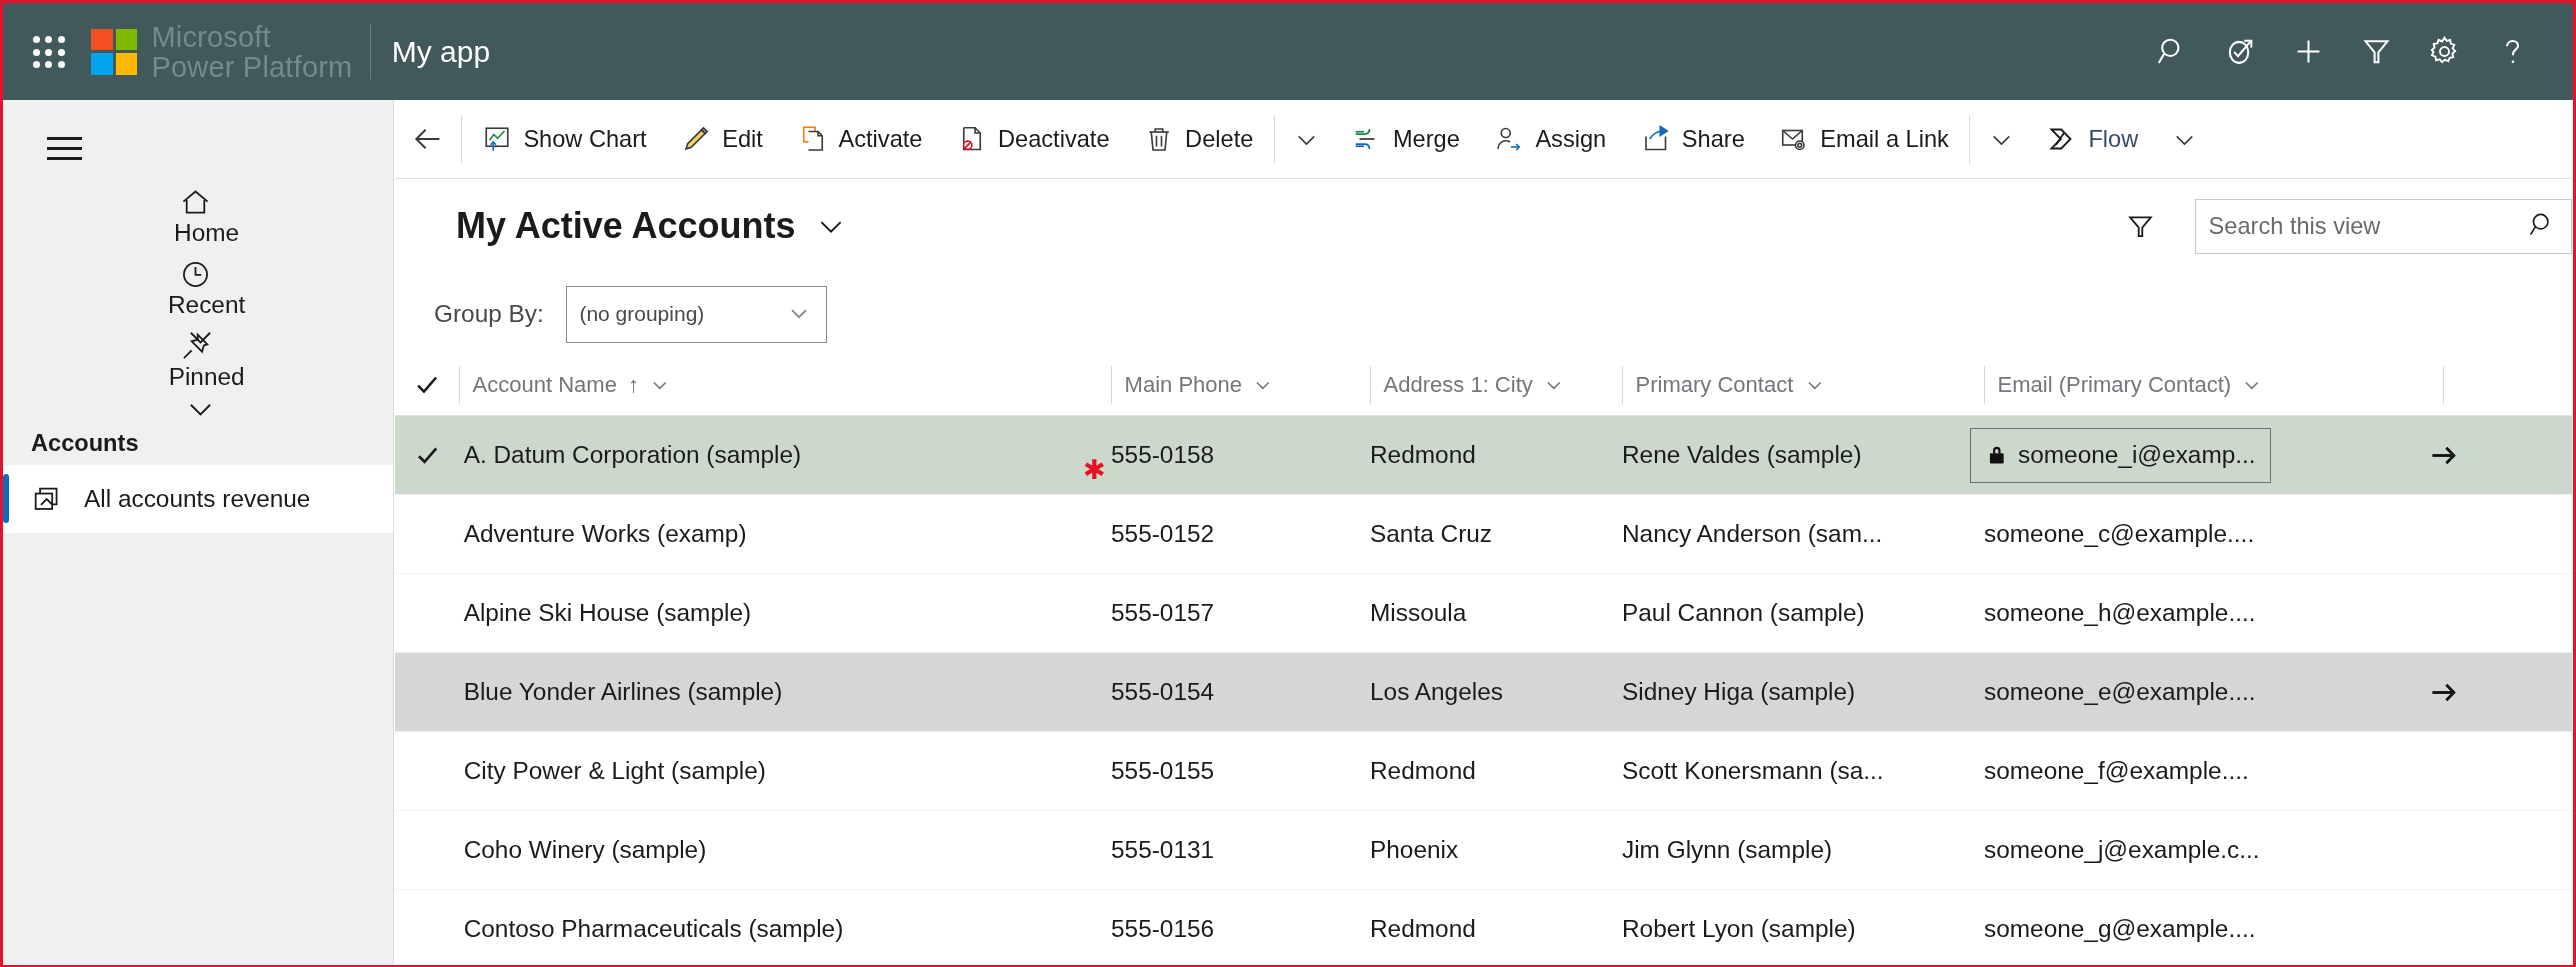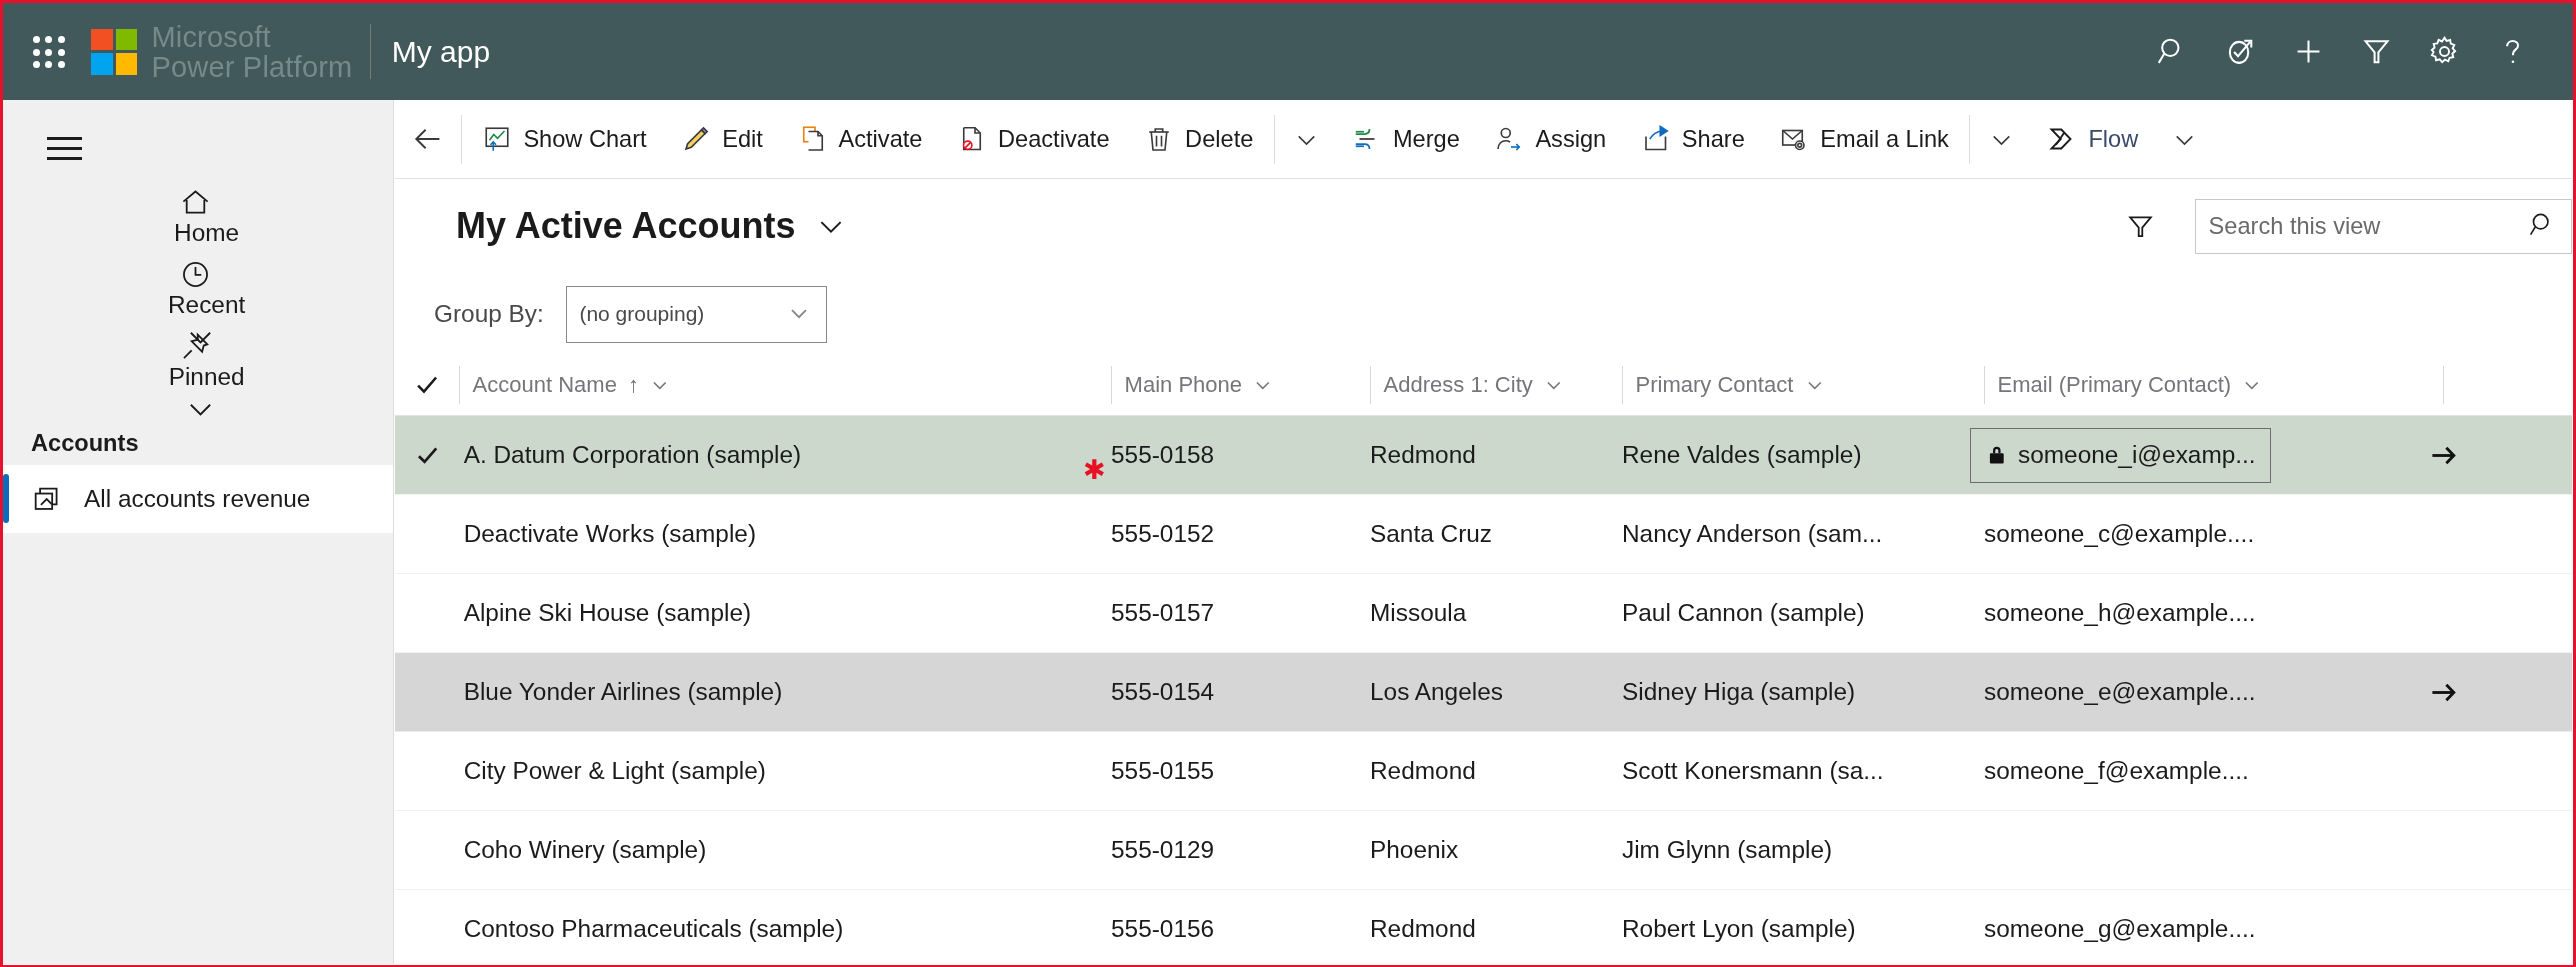--- a/index.html
+++ b/index.html
@@ -621,21 +621,21 @@
                 <svg width="31" height="31" viewBox="0 0 24 24" fill="none" stroke="#111" stroke-width="2.2">
                   <line x1="3.4" y1="12" x2="20" y2="12"></line>
                   <polyline points="14.2,6 20,12 14.2,18"></polyline>
                 </svg>
               </span>
             </div>
           </div>
           <div class="grid-row">
             <div class="cell col-check"></div>
             <div class="cell col-name">
-              <span>Deactivate Works (sample)</span>
+              <span>Adventure Works (examp)</span>
             </div>
             <div class="cell col-phone">
               <span>555-0152</span>
             </div>
             <div class="cell col-city">
               <span>Santa Cruz</span>
             </div>
             <div class="cell col-contact">
               <span>Nancy Anderson (sam...</span>
             </div>
@@ -707,27 +707,30 @@
               <span>someone_f@example....</span>
             </div>
             <div class="cell col-arrow"></div>
           </div>
           <div class="grid-row">
             <div class="cell col-check"></div>
             <div class="cell col-name">
               <span>Coho Winery (sample)</span>
             </div>
             <div class="cell col-phone">
-              <span>555-0129</span>
+              <span>555-0131</span>
             </div>
             <div class="cell col-city">
               <span>Phoenix</span>
             </div>
             <div class="cell col-contact">
               <span>Jim Glynn (sample)</span>
+            </div>
+            <div class="cell col-email">
+              <span>someone_j@example.c...</span>
             </div>
             <div class="cell col-arrow"></div>
           </div>
           <div class="grid-row">
             <div class="cell col-check"></div>
             <div class="cell col-name">
               <span>Contoso Pharmaceuticals (sample)</span>
             </div>
             <div class="cell col-phone">
               <span>555-0156</span>

